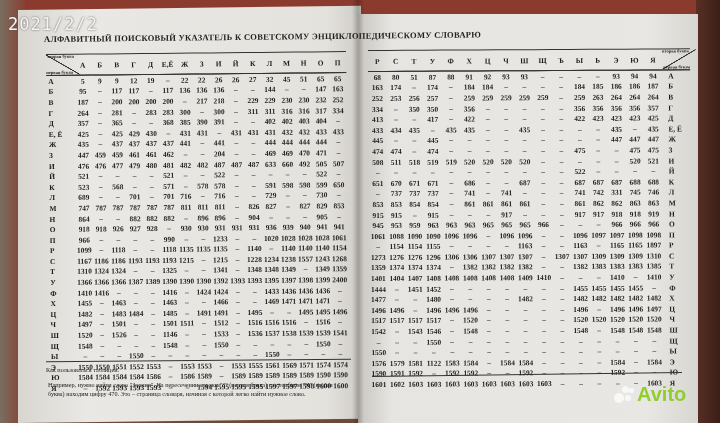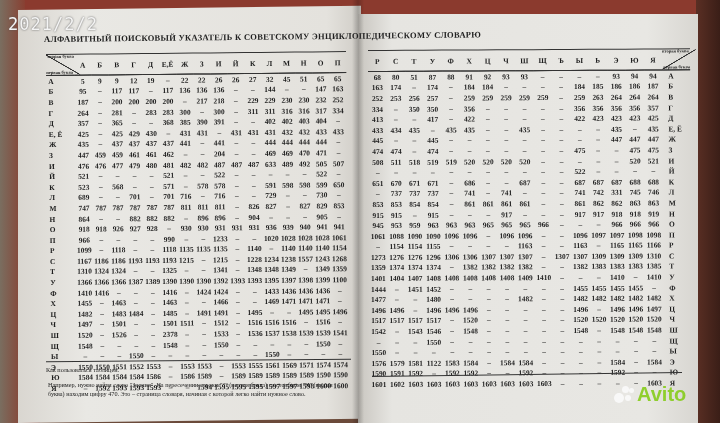--- a/index.html
+++ b/index.html
@@ -236,21 +236,21 @@
         <td>477</td>
         <td>479</td>
         <td>480</td>
         <td>481</td>
         <td>482</td>
         <td>482</td>
         <td>487</td>
         <td>487</td>
         <td>487</td>
         <td>633</td>
-        <td>489</td>
+        <td>660</td>
         <td>492</td>
         <td>505</td>
         <td>507</td>
       </tr>
       <tr>
         <td class="rowh">Й</td>
         <td>521</td>
         <td>–</td>
         <td>–</td>
         <td>–</td>
@@ -448,21 +448,21 @@
         <td>1390</td>
         <td>1390</td>
         <td>1390</td>
         <td>1392</td>
         <td>1393</td>
         <td>1393</td>
         <td>1395</td>
         <td>1397</td>
         <td>1398</td>
         <td>1399</td>
-        <td>1100</td>
+        <td>2400</td>
       </tr>
       <tr>
         <td class="rowh">Ф</td>
         <td>1410</td>
         <td>1416</td>
         <td>–</td>
         <td>–</td>
         <td>–</td>
         <td>1416</td>
         <td>–</td>
@@ -533,21 +533,21 @@
         <td>1516</td>
         <td>–</td>
       </tr>
       <tr>
         <td class="rowh">Ш</td>
         <td>1520</td>
         <td>–</td>
         <td>1526</td>
         <td>–</td>
         <td>–</td>
-        <td>2378</td>
+        <td>1146</td>
         <td>–</td>
         <td>–</td>
         <td>1533</td>
         <td>–</td>
         <td>1536</td>
         <td>1537</td>
         <td>1538</td>
         <td>1539</td>
         <td>1539</td>
         <td>1541</td>
@@ -994,21 +994,21 @@
         <td>–</td>
         <td>–</td>
         <td>–</td>
         <td>1163</td>
         <td>–</td>
         <td>–</td>
         <td>1163</td>
         <td>–</td>
         <td>1165</td>
         <td>1165</td>
-        <td>1166</td>
+        <td>1897</td>
         <td class="rowh">Р</td>
       </tr>
       <tr>
         <td>1273</td>
         <td>1276</td>
         <td>1276</td>
         <td>1296</td>
         <td>1306</td>
         <td>1306</td>
         <td>1307</td>

